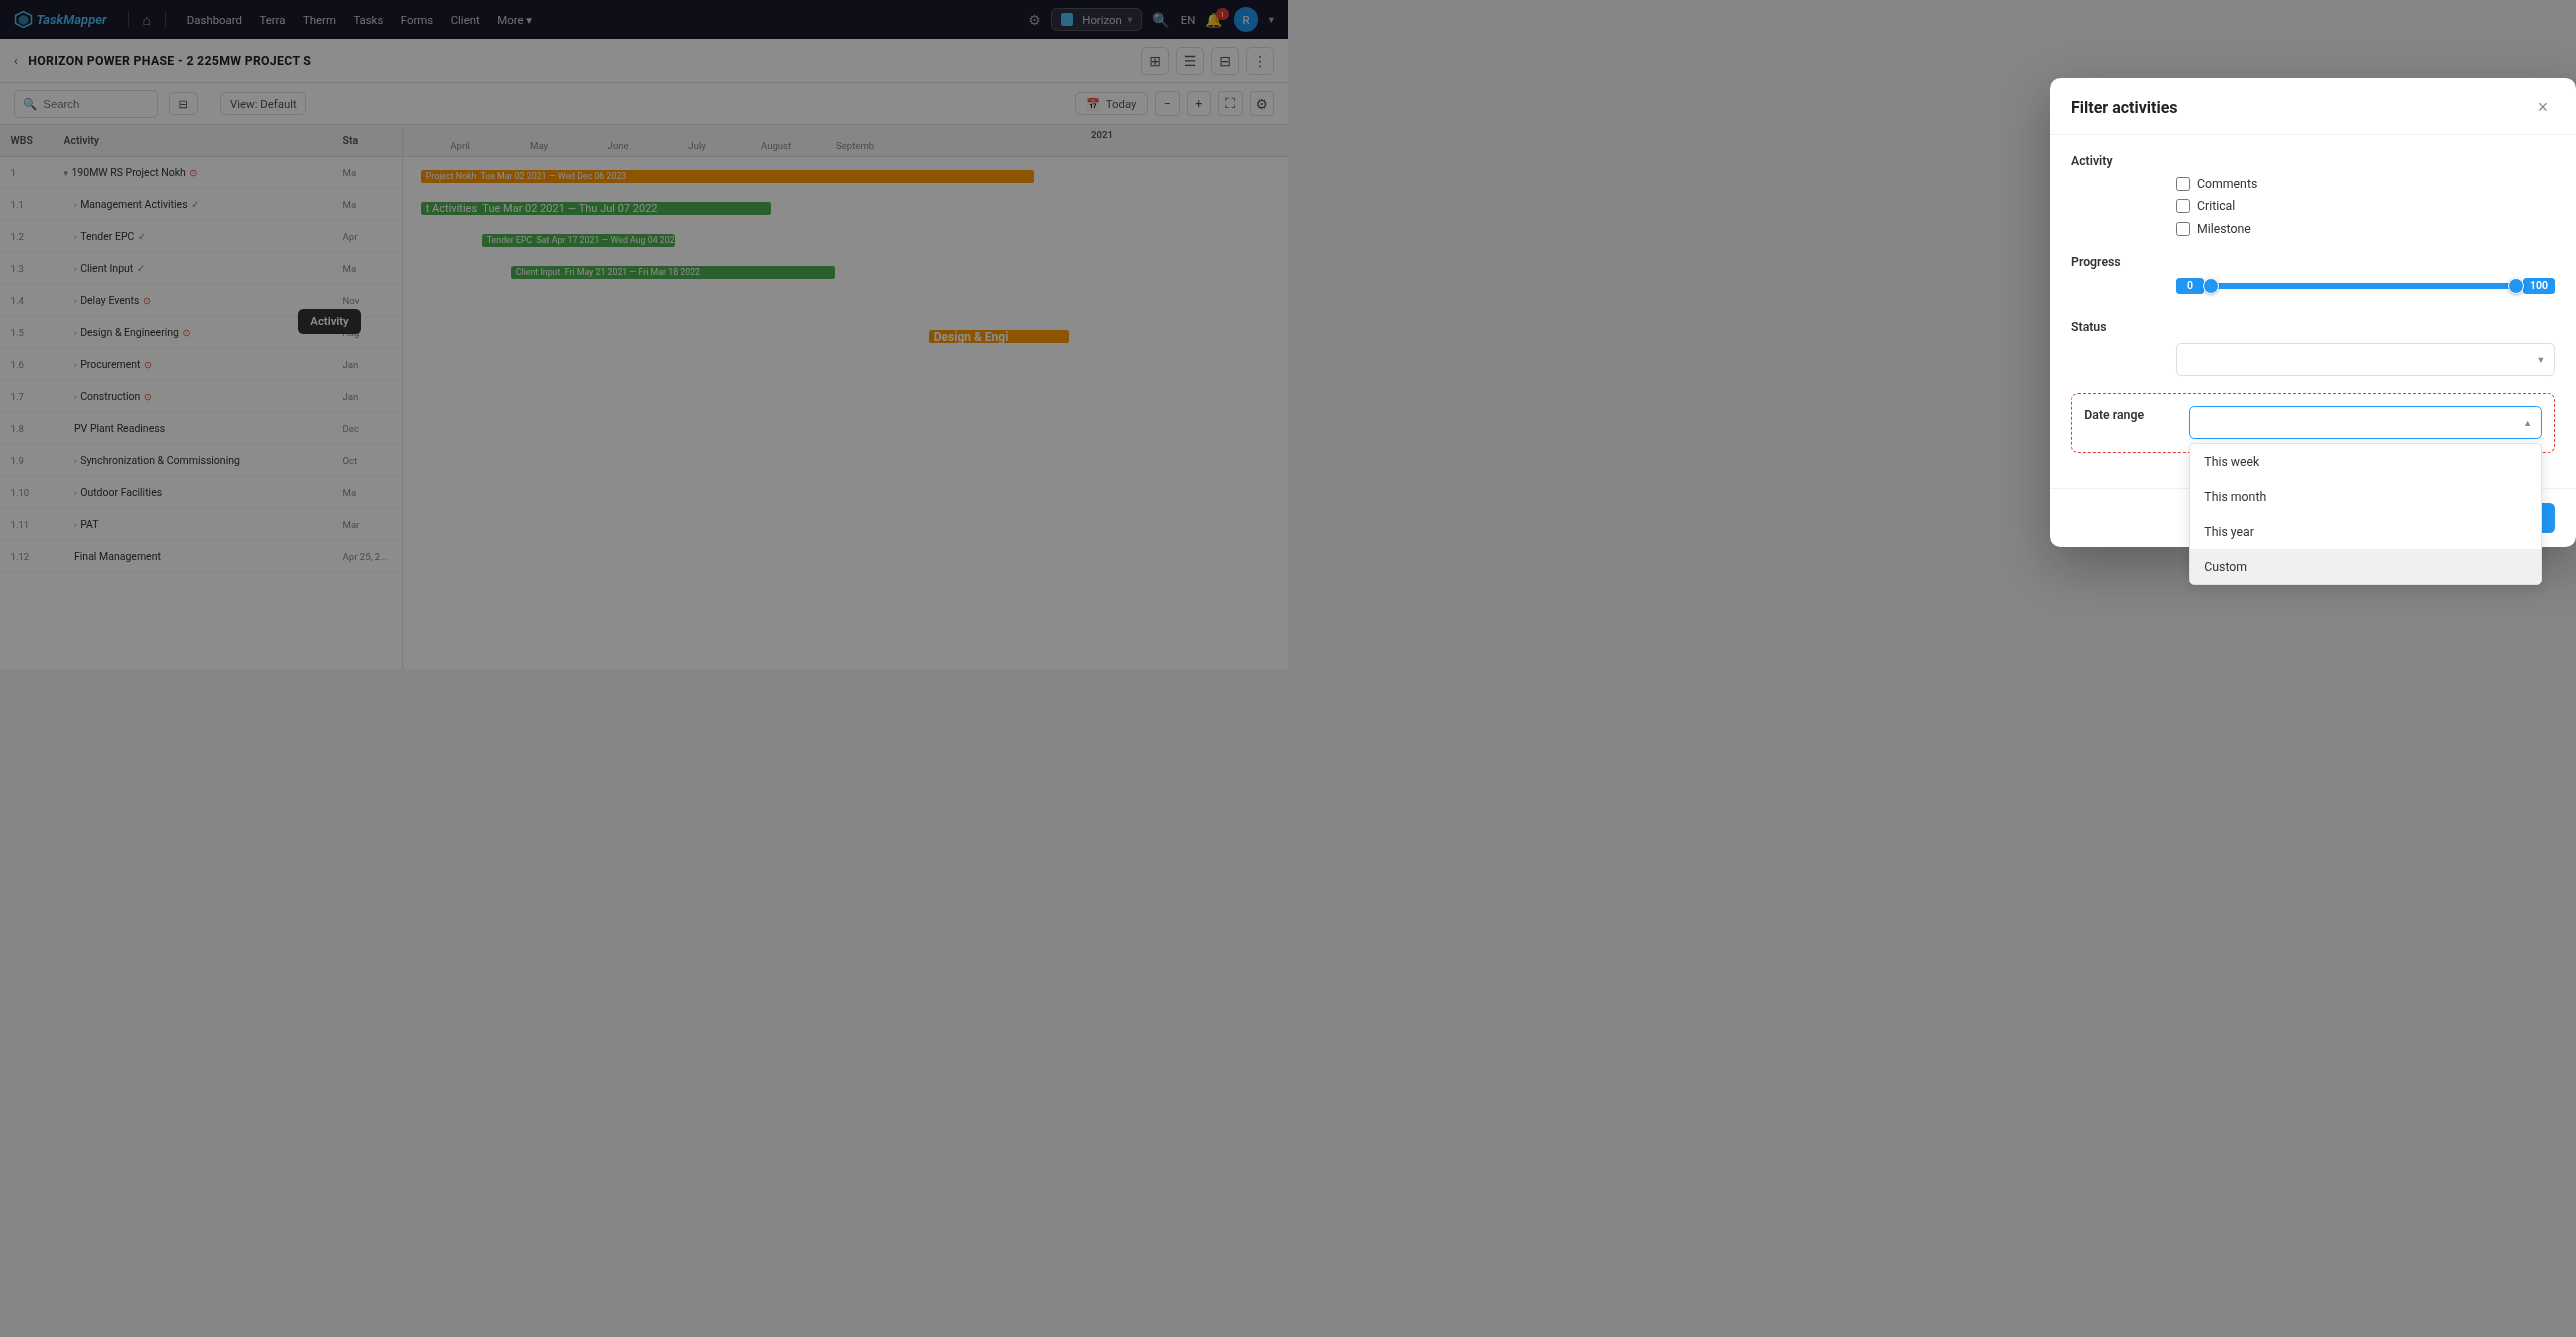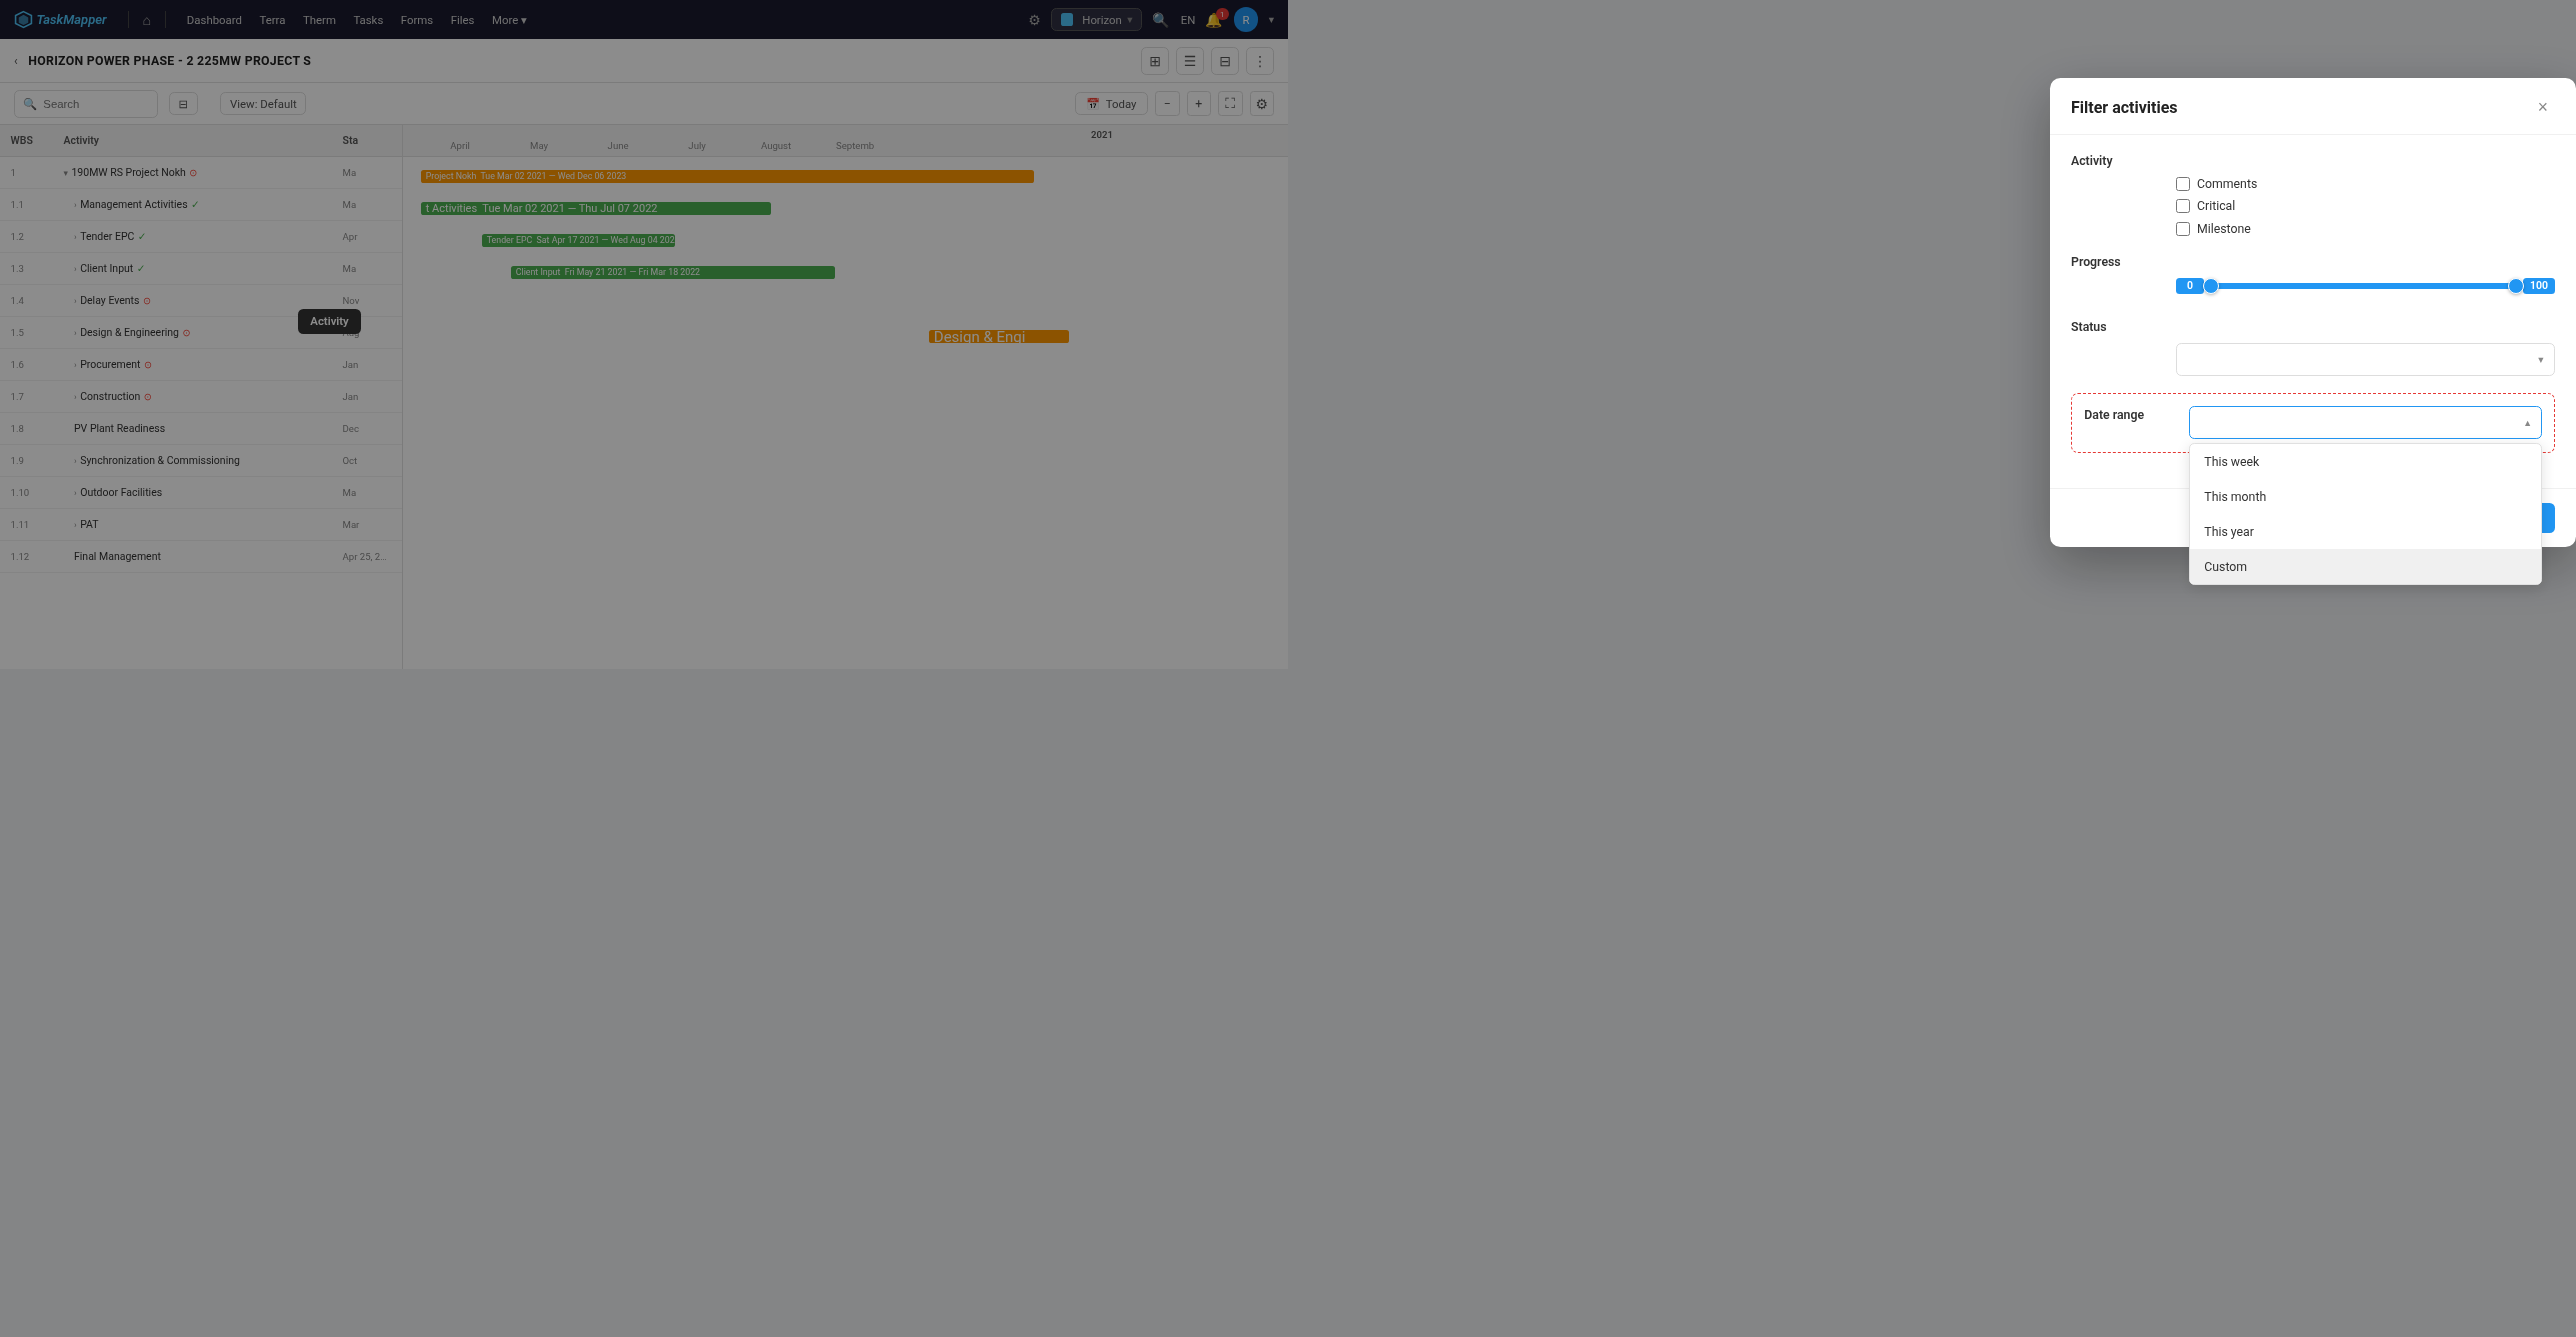--- a/index.html
+++ b/index.html
@@ -160,21 +160,21 @@
   </div>
   <div class="nav-divider"></div>
   <span class="nav-home-icon">⌂</span>
   <div class="nav-divider"></div>
   <div class="nav-links">
     <span class="nav-link">Dashboard</span>
     <span class="nav-link">Terra</span>
     <span class="nav-link">Therm</span>
     <span class="nav-link">Tasks</span>
     <span class="nav-link">Forms</span>
-    <span class="nav-link">Files</span>
+    <span class="nav-link">Client</span>
     <span class="nav-link">More ▾</span>
   </div>
   <div class="nav-right">
     <span class="nav-gear">⚙</span>
     <div class="nav-workspace">
       <span style="width:12.3px;height:12.3px;background:#4fc3f7;border-radius:2.6px;display:inline-block;margin-right:3.5px;"></span>
       <span>Horizon</span>
       <span class="chevron">▾</span>
     </div>
     <span class="nav-search-icon">🔍</span>
@@ -373,21 +373,21 @@
         </div>
       </div>
       <div class="gantt-bar-row">
         <div class="gantt-bar bar-green" style="width:324px;margin-left:90px;">
           <span style="font-size:8.8px;color:white;white-space:nowrap;">Client Input&nbsp; Fri May 21 2021 — Fri Mar 18 2022</span>
         </div>
       </div>
       <div class="gantt-bar-row"></div>
       <div class="gantt-bar-row">
         <div class="gantt-bar bar-orange" style="width:140px;margin-left:508px;">
-          <span style="font-size:15px;color:white;white-space:nowrap;">Design &amp; Engi</span>
+          <span style="font-size:12px;color:white;white-space:nowrap;font-weight:bold;">Design &amp; Engi</span>
         </div>
       </div>
     </div>
   </div>
 
   <div class="activity-tooltip">
     <span>Activity</span>
   </div>
 </div>
 

